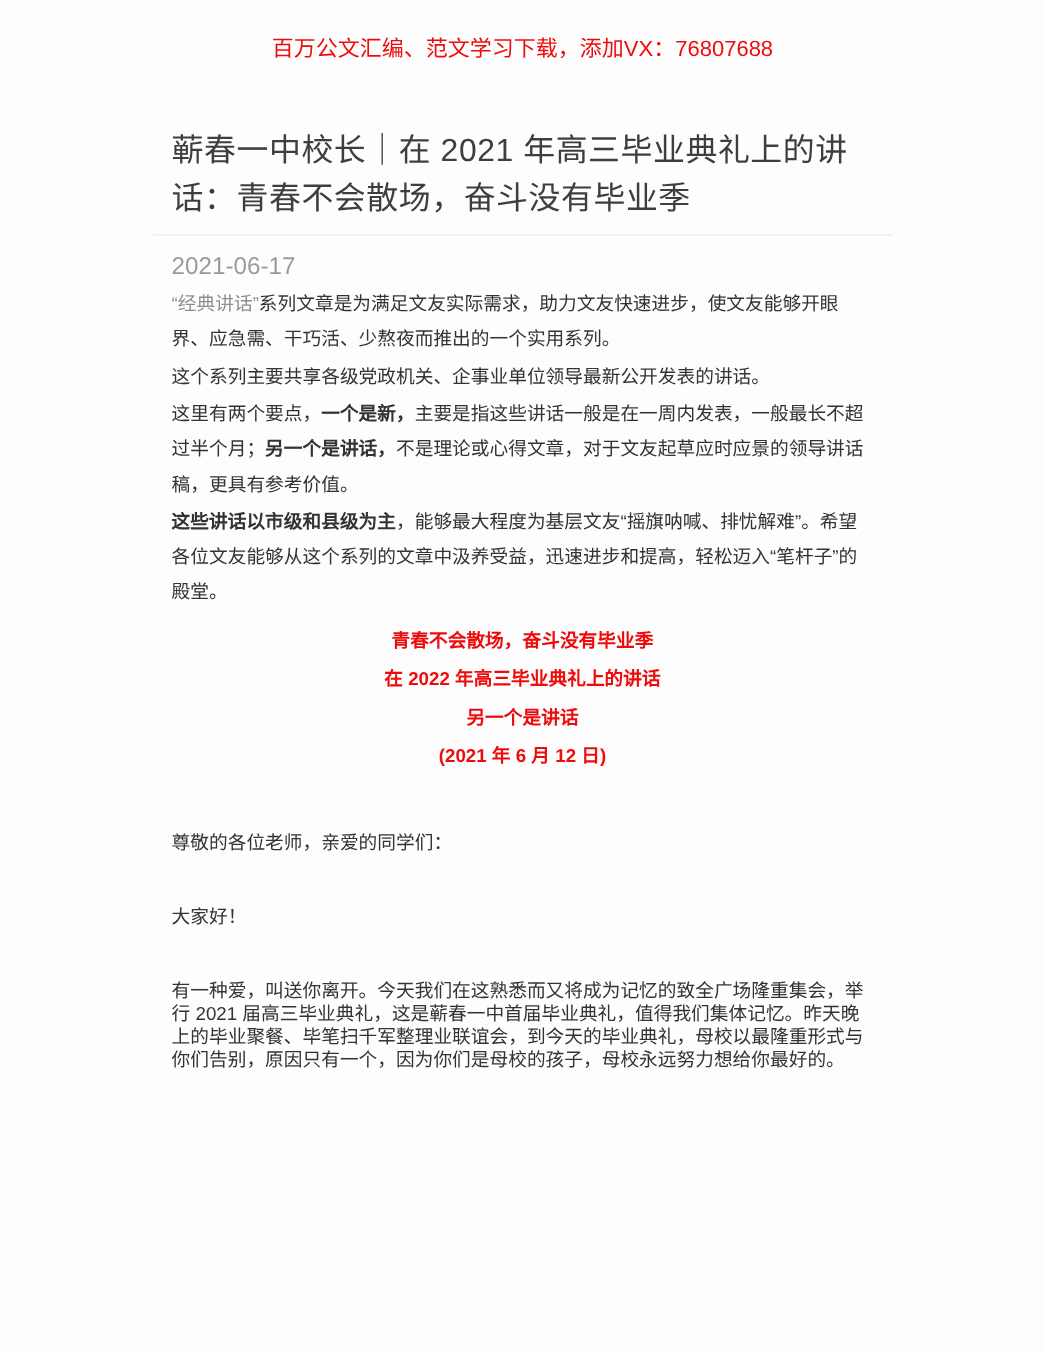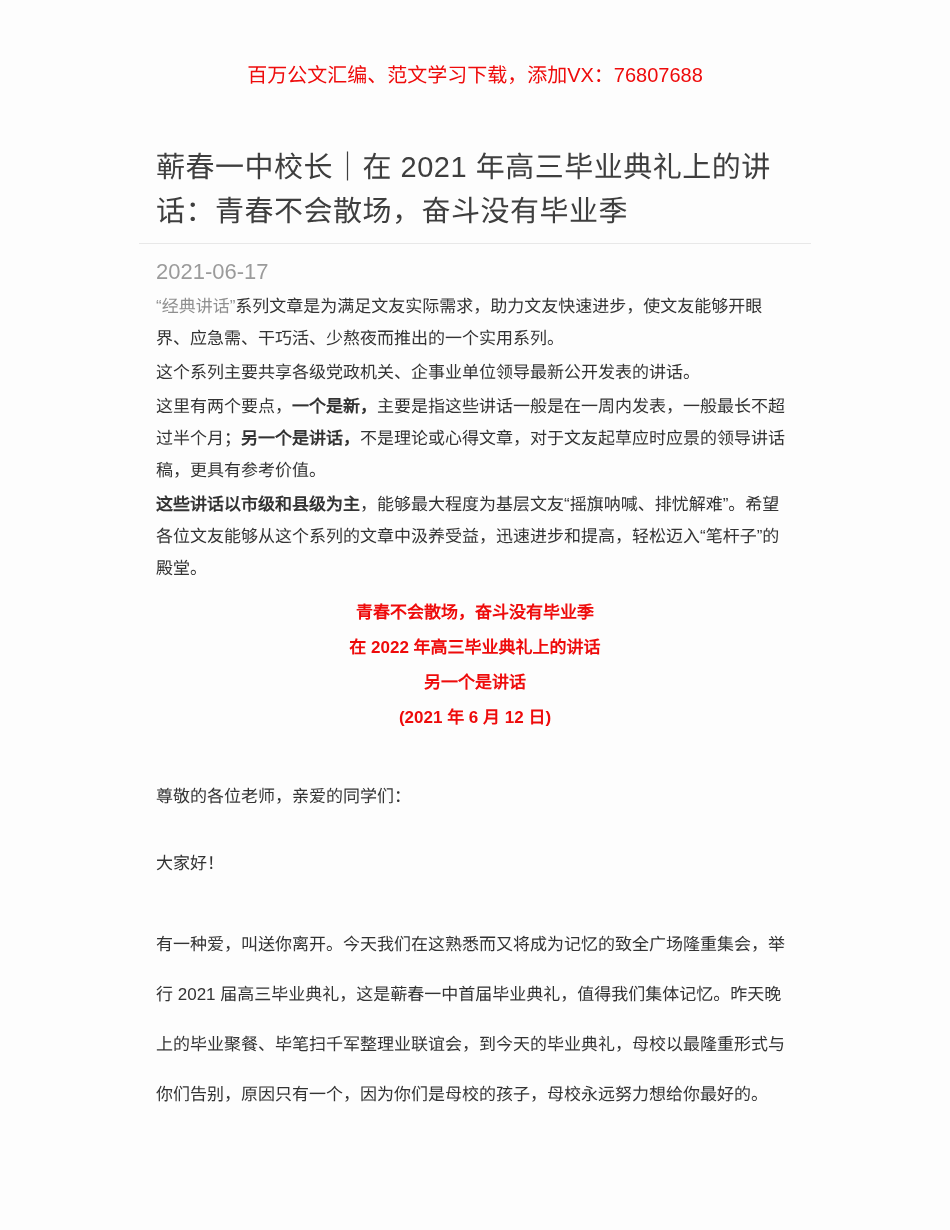--- a/index.html
+++ b/index.html
@@ -10,21 +10,21 @@
   }
   .page {
     position: relative;
     width: 950px;
     height: 1230px;
     margin: 0 auto;
     background: #fdfdfd;
     overflow: hidden;
   }
   .promo {
-    padding-top: 62px;
+    padding-top: 32px;
     text-align: center;
     font-size: 20px;
     line-height: 27px;
     color: #ee0b0b;
     font-weight: 400;
   }
   .article {
     width: 672px;
     margin: 0 auto;
   }
@@ -63,21 +63,21 @@
     font-size: 17px;
     line-height: 35px;
     font-weight: 700;
     color: #ee0b0b;
   }
   .speech-heading p { margin: 0; }
   .salutation { margin-top: 46px !important; }
   .greeting  { margin-top: 35px !important; }
   .speech-text {
     margin-top: 40px !important;
-    line-height: 50px;
+    line-height: 21px;
   }
 </style>
 </head>
 <body>
 
 <div class="page">
 
   <div class="promo">百万公文汇编、范文学习下载，添加VX：76807688</div>
 
   <div class="article">

